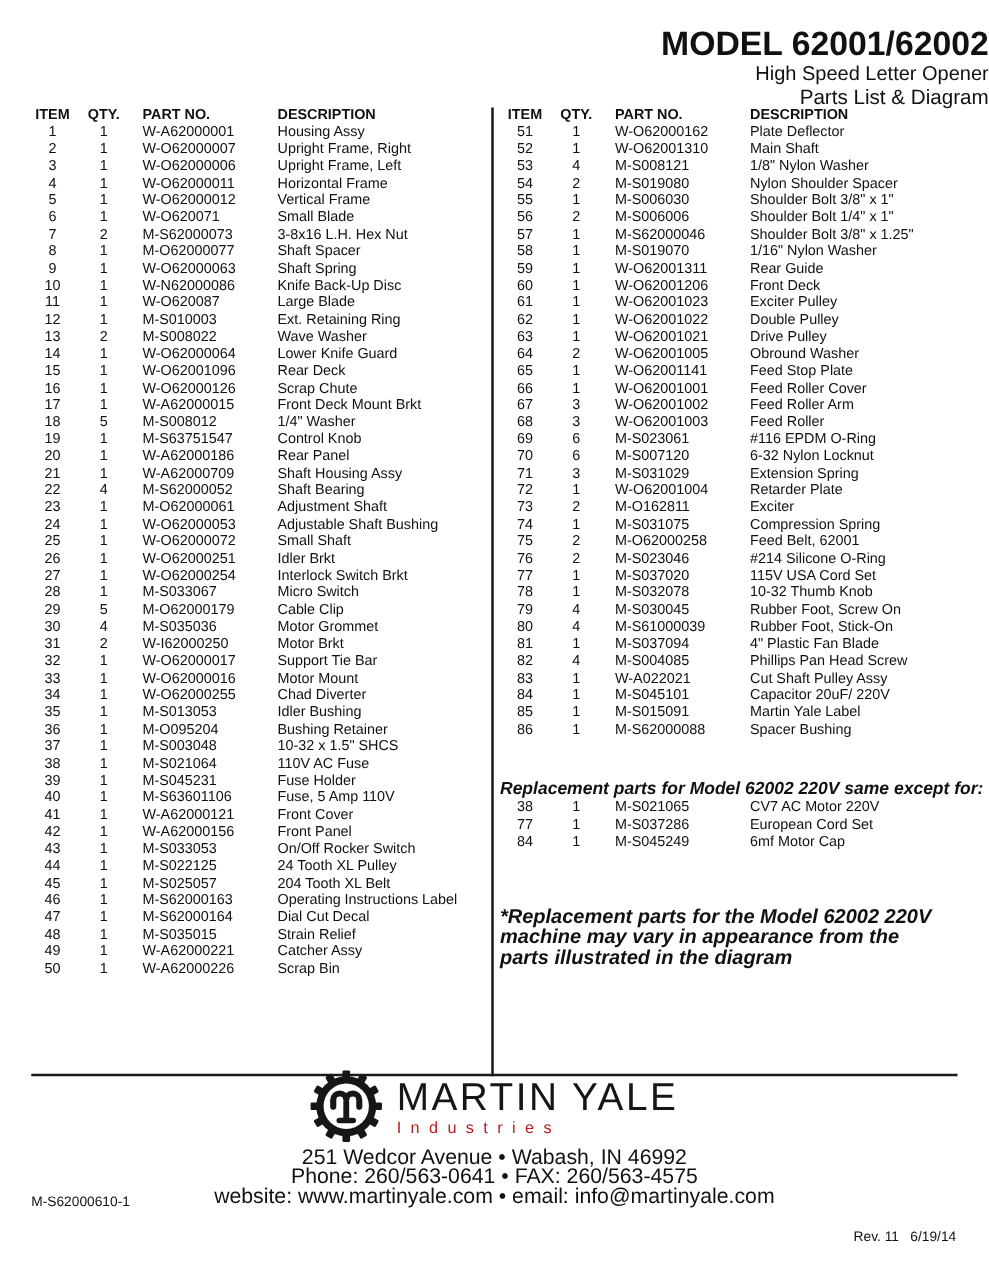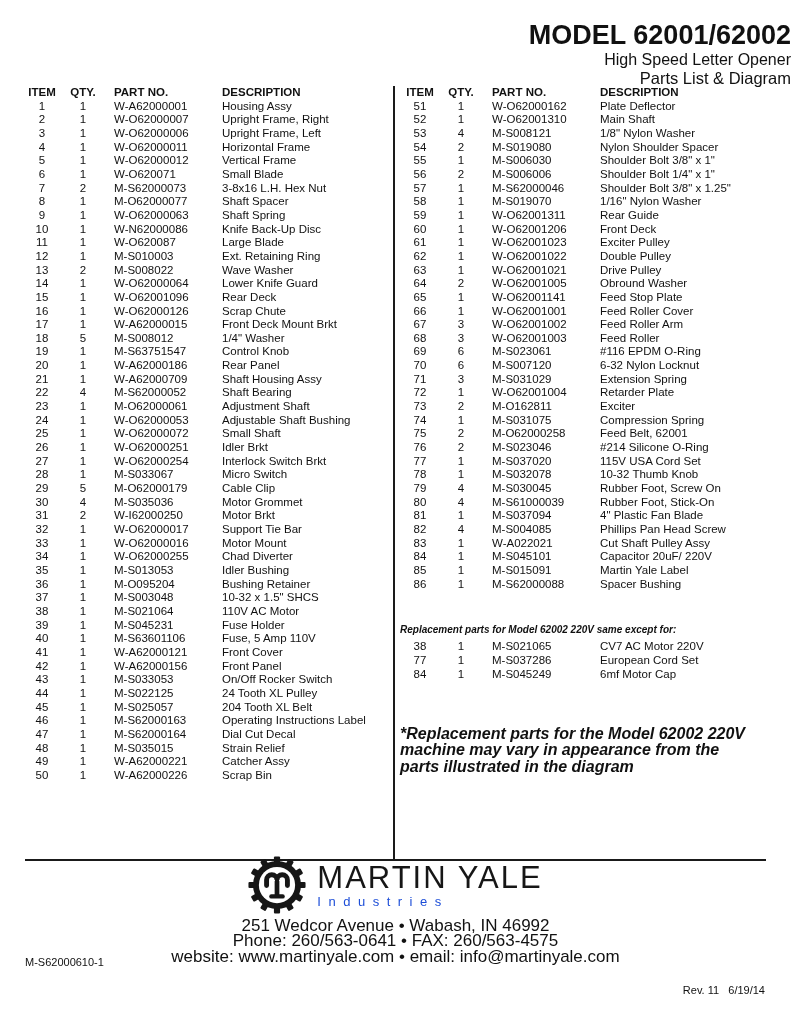--- a/index.html
+++ b/index.html
@@ -22,38 +22,38 @@
   .ptable { position:absolute; top:86px; font-size:11.5px; }
   .ptable.left  { left:22px;  width:366px; }
   .ptable.right { left:400px; width:380px; }
   .thead, .trow { display:grid; grid-template-columns:40px 42px 108px 1fr; line-height:13.66px; white-space:nowrap; }
   .thead { font-weight:bold; }
   .tcell.c0, .tcell.c1, .hcell.c0, .hcell.c1 { text-align:center; }
   .tcell.c2, .tcell.c3, .hcell.c2, .hcell.c3 { padding-left:10px; }
 
   
   .replacement-heading {
-    margin-top:32px; font-size:10px; font-weight:bold; font-style:italic;
+    margin-top:32px; font-size:14px; font-weight:bold; font-style:italic;
     line-height:14px; white-space:nowrap;
   }
   .replacement-rows { margin-top:3px; }
   .replacement-rows .trow { line-height:13.8px; }
   .replacement-note {
     margin-top:44px; width:358px; font-size:16px; font-weight:bold; font-style:italic;
     line-height:16.5px; white-space:normal;
   }
 
   
   .footer { position:absolute; top:856px; left:0; width:100%; text-align:center; }
   .logo-row { display:flex; justify-content:center; align-items:center; gap:11px; }
   .gear-wrap { width:58px; height:58px; flex:0 0 auto; }
   .gear-wrap svg { width:58px; height:58px; display:block; }
   .brand-block { text-align:left; }
   .brand-name { font-size:31px; font-weight:400; letter-spacing:2px; line-height:31px; color:#161616; }
-  .brand-sub  { font-size:13px; letter-spacing:7.5px; line-height:15px; margin-top:1px; color:#1d4ed8; }
+  .brand-sub  { font-size:13px; letter-spacing:7.5px; line-height:15px; margin-top:1px; color:#b91c1c; }
   .address-block { margin-top:4px; font-size:17px; line-height:15.4px; }
 
   .doc-number { position:absolute; left:25px;  top:956px; font-size:11px; }
   .revision   { position:absolute; right:26px; top:984px; font-size:11px; white-space:pre; }
 </style>
 </head>
 <body>
 
 <div class="page">
 
@@ -293,21 +293,21 @@
         <div class="trow">
           <div class="tcell c0">37</div>
           <div class="tcell c1">1</div>
           <div class="tcell c2">M-S003048</div>
           <div class="tcell c3">10-32 x 1.5" SHCS</div>
         </div>
         <div class="trow">
           <div class="tcell c0">38</div>
           <div class="tcell c1">1</div>
           <div class="tcell c2">M-S021064</div>
-          <div class="tcell c3">110V AC Motor</div>
+          <div class="tcell c3">110V AC Fuse</div>
         </div>
         <div class="trow">
           <div class="tcell c0">39</div>
           <div class="tcell c1">1</div>
           <div class="tcell c2">M-S045231</div>
           <div class="tcell c3">Fuse Holder</div>
         </div>
         <div class="trow">
           <div class="tcell c0">40</div>
           <div class="tcell c1">1</div>

